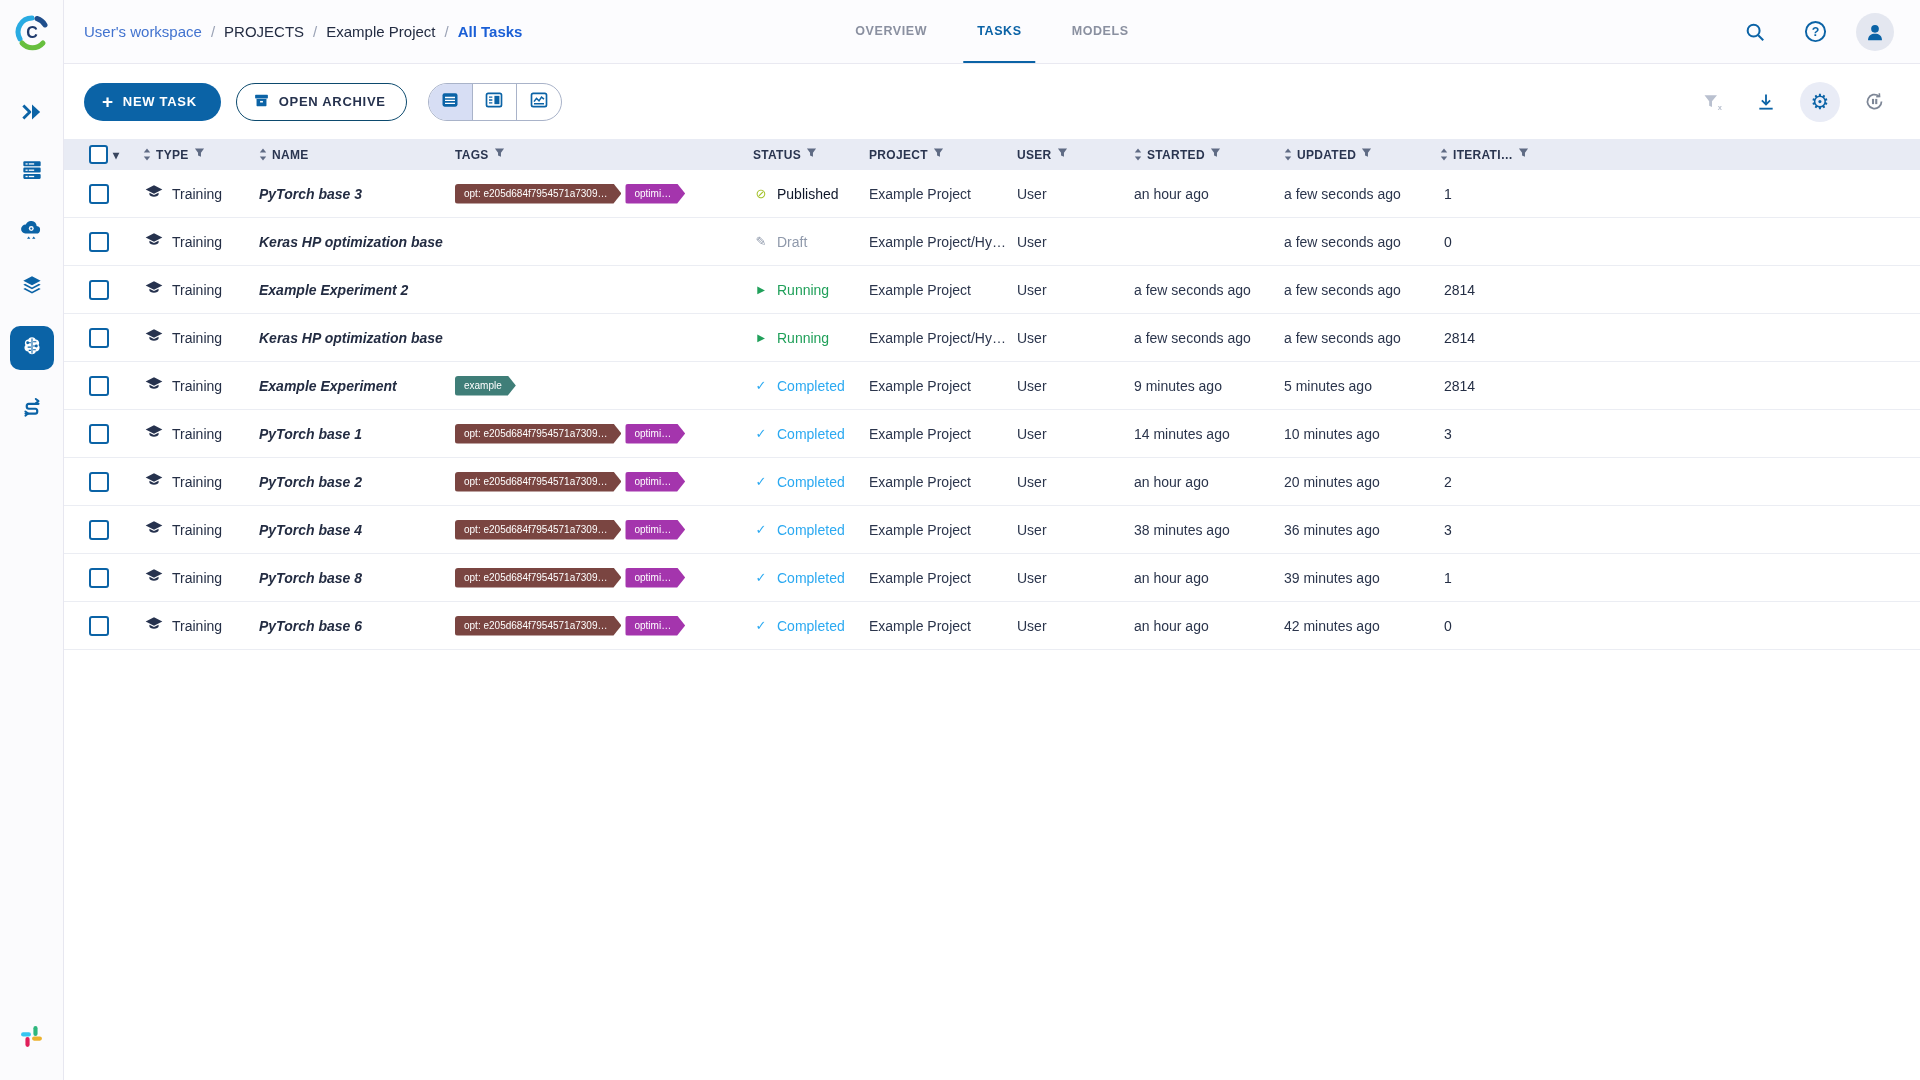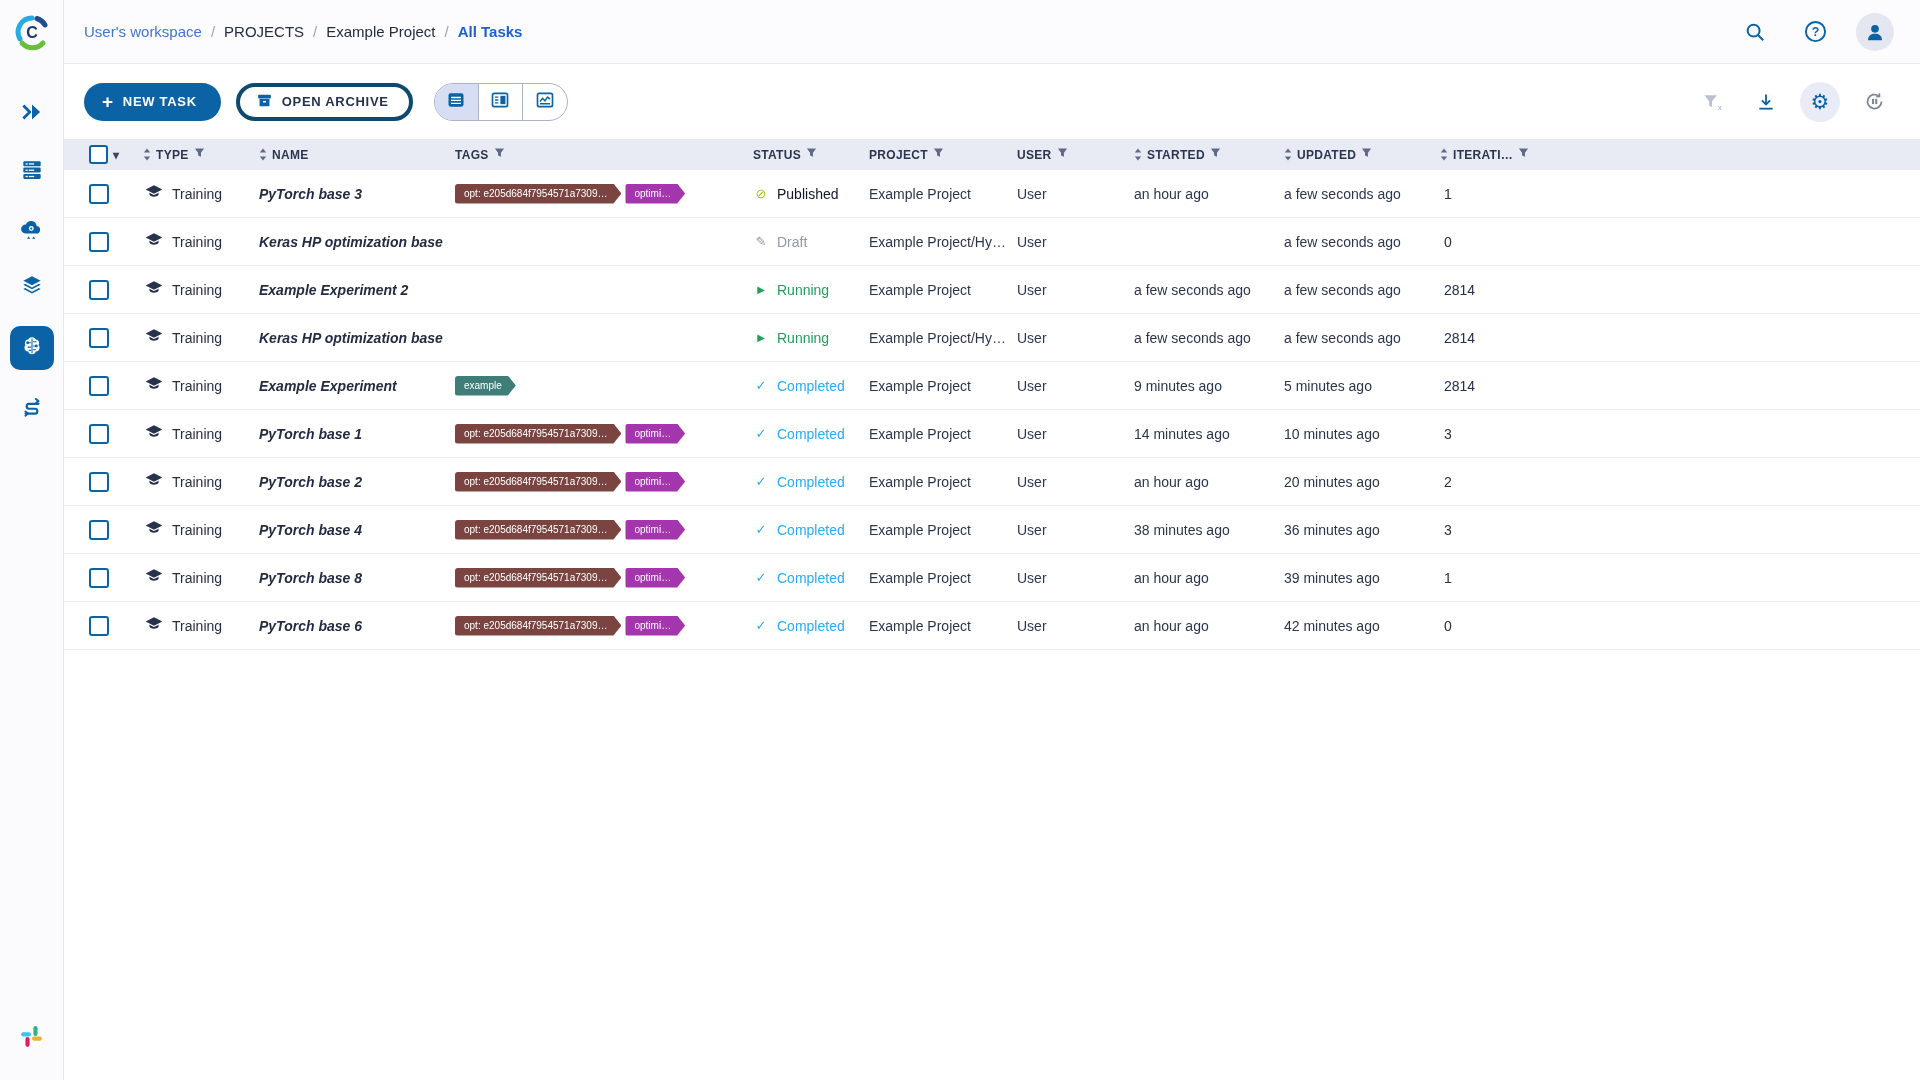--- a/index.html
+++ b/index.html
@@ -31,21 +31,21 @@
   .topbar-right { margin-left:auto; display:flex; align-items:center; gap:22px; }
   .round-btn { width:38px; height:38px; border-radius:50%; display:flex; align-items:center; justify-content:center; cursor:pointer; }
   .avatar { background:#e4e7f0; }
 
   
   .toolbar { height:75px; background:#fff; display:flex; align-items:center;
     padding:0 26px 0 20px; flex-shrink:0; }
   .btn { height:38px; border-radius:19px; display:flex; align-items:center; gap:9px;
     font-size:13px; font-weight:bold; letter-spacing:.7px; cursor:pointer; border:none; }
   .btn-primary { background:#0b63a6; color:#fff; padding:0 24px 0 18px; }
-  .btn-outline { background:#fff; color:#26324e; border:4px solid #0c4a6e; padding:0 20px 0 16px; margin-left:15px; }
+  .btn-outline { background:#fff; color:#26324e; border:1px solid #0c4a6e; padding:0 20px 0 16px; margin-left:15px; }
   .plus { font-size:19px; font-weight:bold; line-height:1; }
   .view-switch { display:flex; margin-left:21px; height:38px; border:1px solid #a9b3c9; border-radius:19px; overflow:hidden; background:#fff; }
   .view-seg { width:44px; display:flex; align-items:center; justify-content:center; cursor:pointer; border-right:1px solid #a9b3c9; }
   .view-seg:last-child { border-right:none; }
   .view-seg.active { background:#d7def4; }
   .toolbar-right { margin-left:auto; display:flex; align-items:center; gap:14px; }
   .tool-icon { width:40px; height:40px; display:flex; align-items:center; justify-content:center; cursor:pointer; border-radius:50%; }
   .tool-icon.circled { background:#e9ecf6; }
   .gear-glyph { font-size:21px; color:#0b63a6; line-height:1; }
 
@@ -158,20 +158,25 @@
 
     <header class="topbar">
       <div class="breadcrumb" id="breadcrumb">
           <span class="crumb link">User's workspace</span>
           <span class="crumb-sep">/</span>
           <span class="crumb plain">PROJECTS</span>
           <span class="crumb-sep">/</span>
           <span class="crumb plain">Example Project</span>
           <span class="crumb-sep">/</span>
           <span class="crumb active">All Tasks</span>
+        </div>
+      <div class="tabs" id="tabs">
+          <div class="tab">OVERVIEW</div>
+          <div class="tab active">TASKS</div>
+          <div class="tab">MODELS</div>
         </div>
       <div class="topbar-right">
         <span class="round-btn">
           <svg width="22" height="22" viewBox="0 0 24 24" fill="none" stroke="#0b63a6" stroke-width="2.2">
             <circle cx="10.5" cy="10.5" r="6.5"></circle>
               <line x1="15.5" y1="15.5" x2="21" y2="21"></line>
           </svg>
         </span>
         <span class="round-btn">
           <svg width="23" height="23" viewBox="0 0 24 24">

